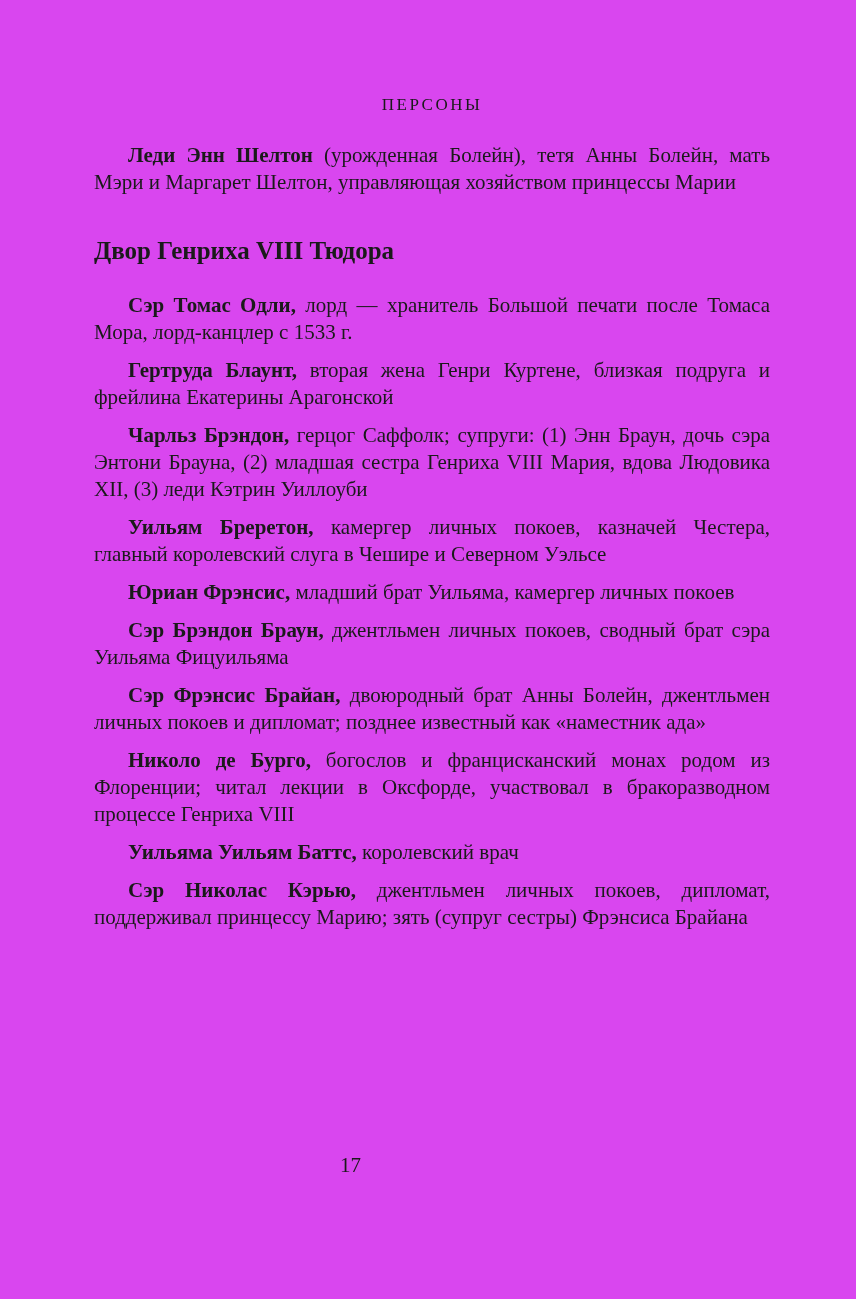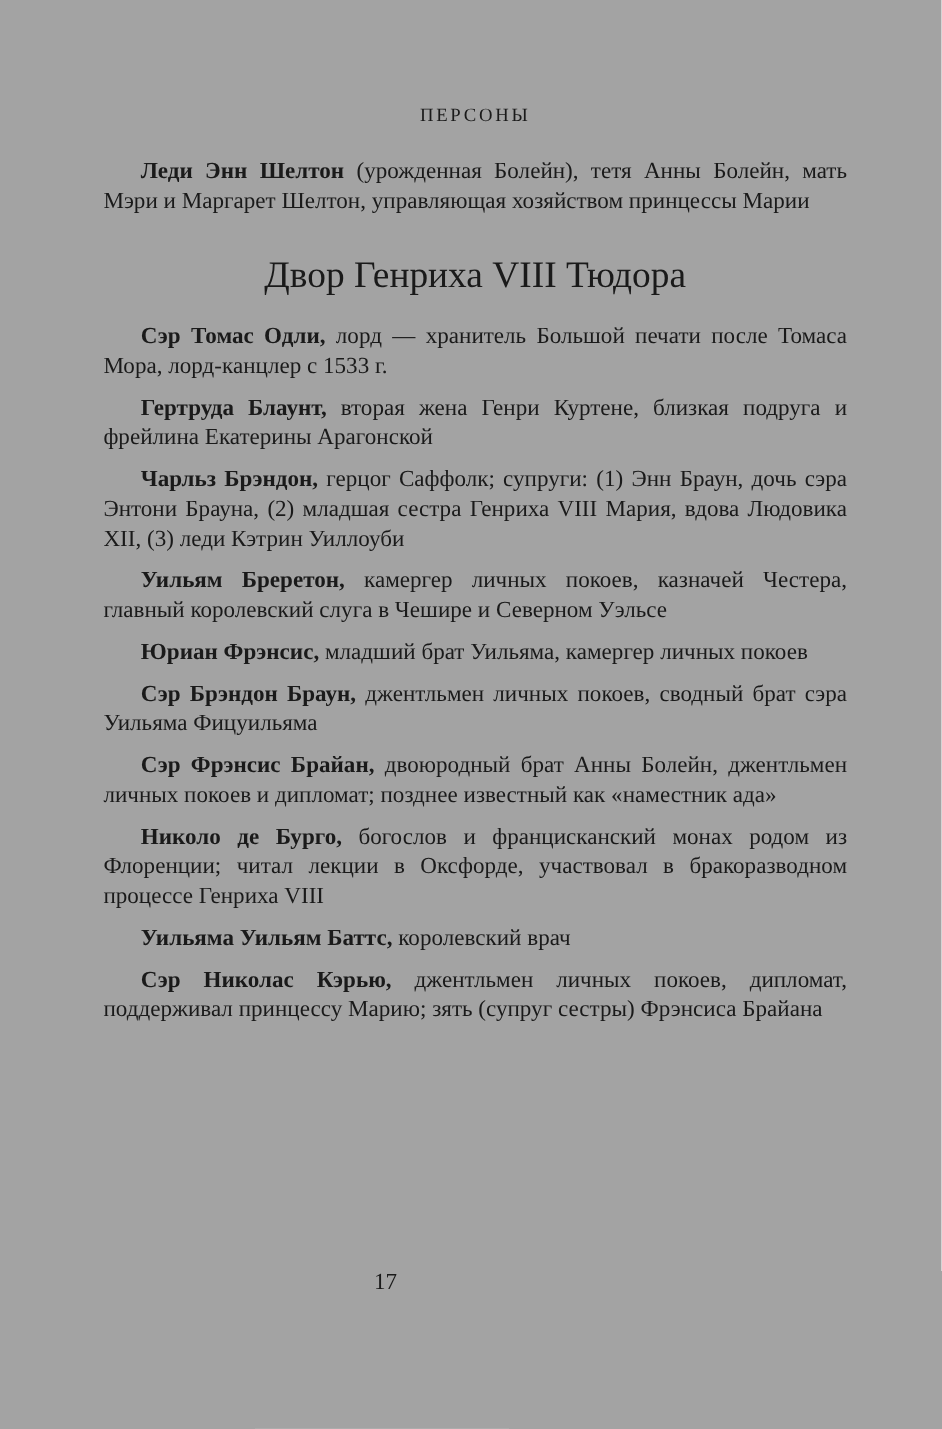--- a/index.html
+++ b/index.html
@@ -6,21 +6,21 @@
   html, body {
     margin: 0;
     padding: 0;
     background: #ffffff;
   }
   .page {
     position: relative;
     box-sizing: border-box;
     width: 856px;
     height: 1299px;
-    background: #a3a3a3;
+    background: #d946ef;
     color: #1a1a1a;
     font-family: "Liberation Serif", "DejaVu Serif", serif;
     padding: 95px 86px 0 94px;
     overflow: hidden;
   }
   .running-head {
     font-size: 17px;
     font-weight: 400;
     letter-spacing: 2.5px;
     text-align: center;
@@ -35,24 +35,23 @@
     -webkit-hyphens: manual;
   }
   p.entry:first-of-type {
     margin-top: 0;
   }
   p.entry b {
     font-weight: 700;
     margin-left: 34px;
   }
   .section-heading {
-    font-size: 34px;
+    font-size: 25px;
     line-height: 32px;
-    font-weight: 400;
-    text-align: center;
+    font-weight: 700;
     margin: 39px 0 25px 0;
   }
   .page-number {
     position: absolute;
     top: 1152px;
     left: 0;
     width: 701px;
     text-align: center;
     font-size: 21px;
     line-height: 27px;

